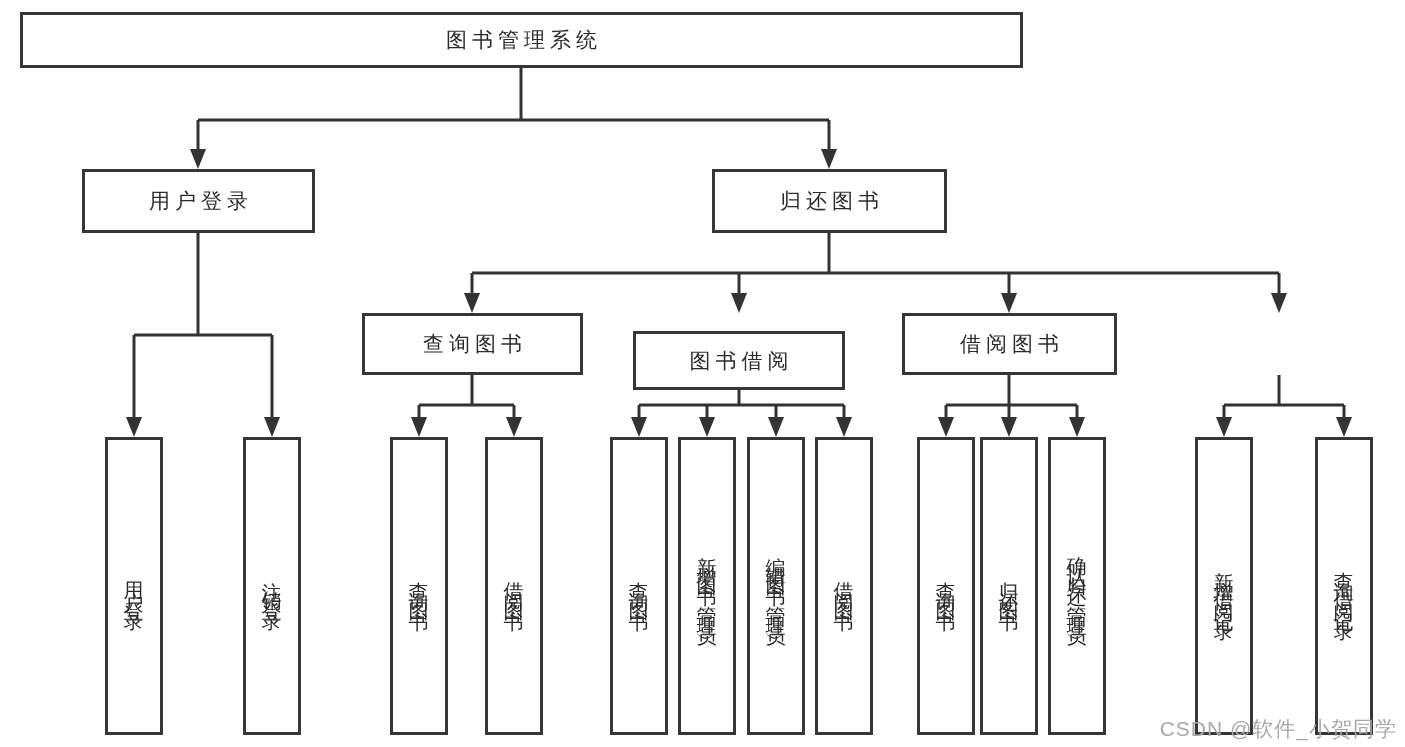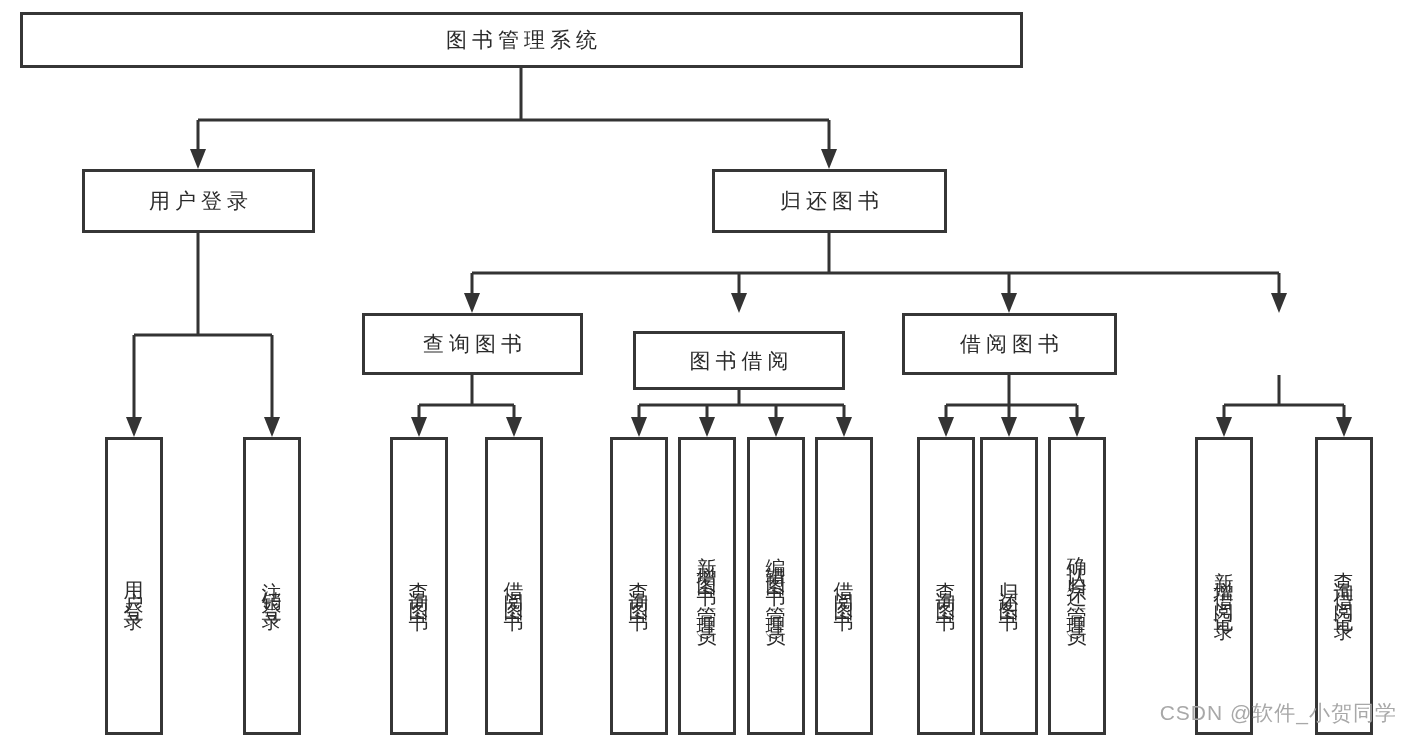--- a/index.html
+++ b/index.html
@@ -17,21 +17,21 @@
     border:3px solid var(--box-border,#363636);
     display:flex;align-items:center;justify-content:center;
     z-index:2;
   }
   .hlabel{font-size:21px;letter-spacing:5px;white-space:nowrap;text-indent:5px}
   .vlabel{
     writing-mode:vertical-rl;text-orientation:mixed;
     font-size:20px;letter-spacing:10px;line-height:1.1;white-space:nowrap;
   }
   .watermark{
-    position:absolute;right:8px;bottom:20px;z-index:3;
+    position:absolute;right:8px;bottom:4px;z-index:3;
     font-size:21px;letter-spacing:1px;
     color:var(--watermark-color,#a8a8a8);
   }
 </style>
 </head>
 <body>
 
 <div class="diagram">
 
   <svg class="connectors" width="1405" height="747" viewBox="0 0 1405 747">

